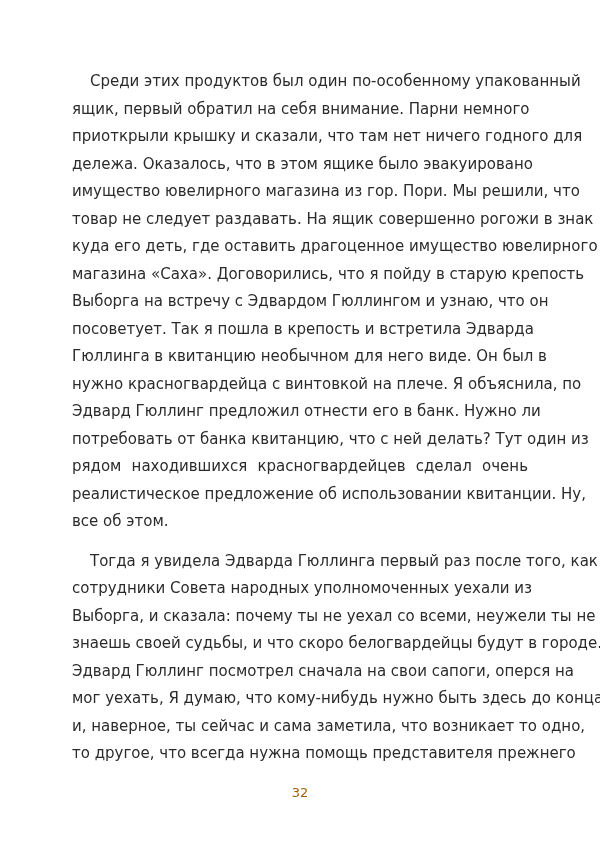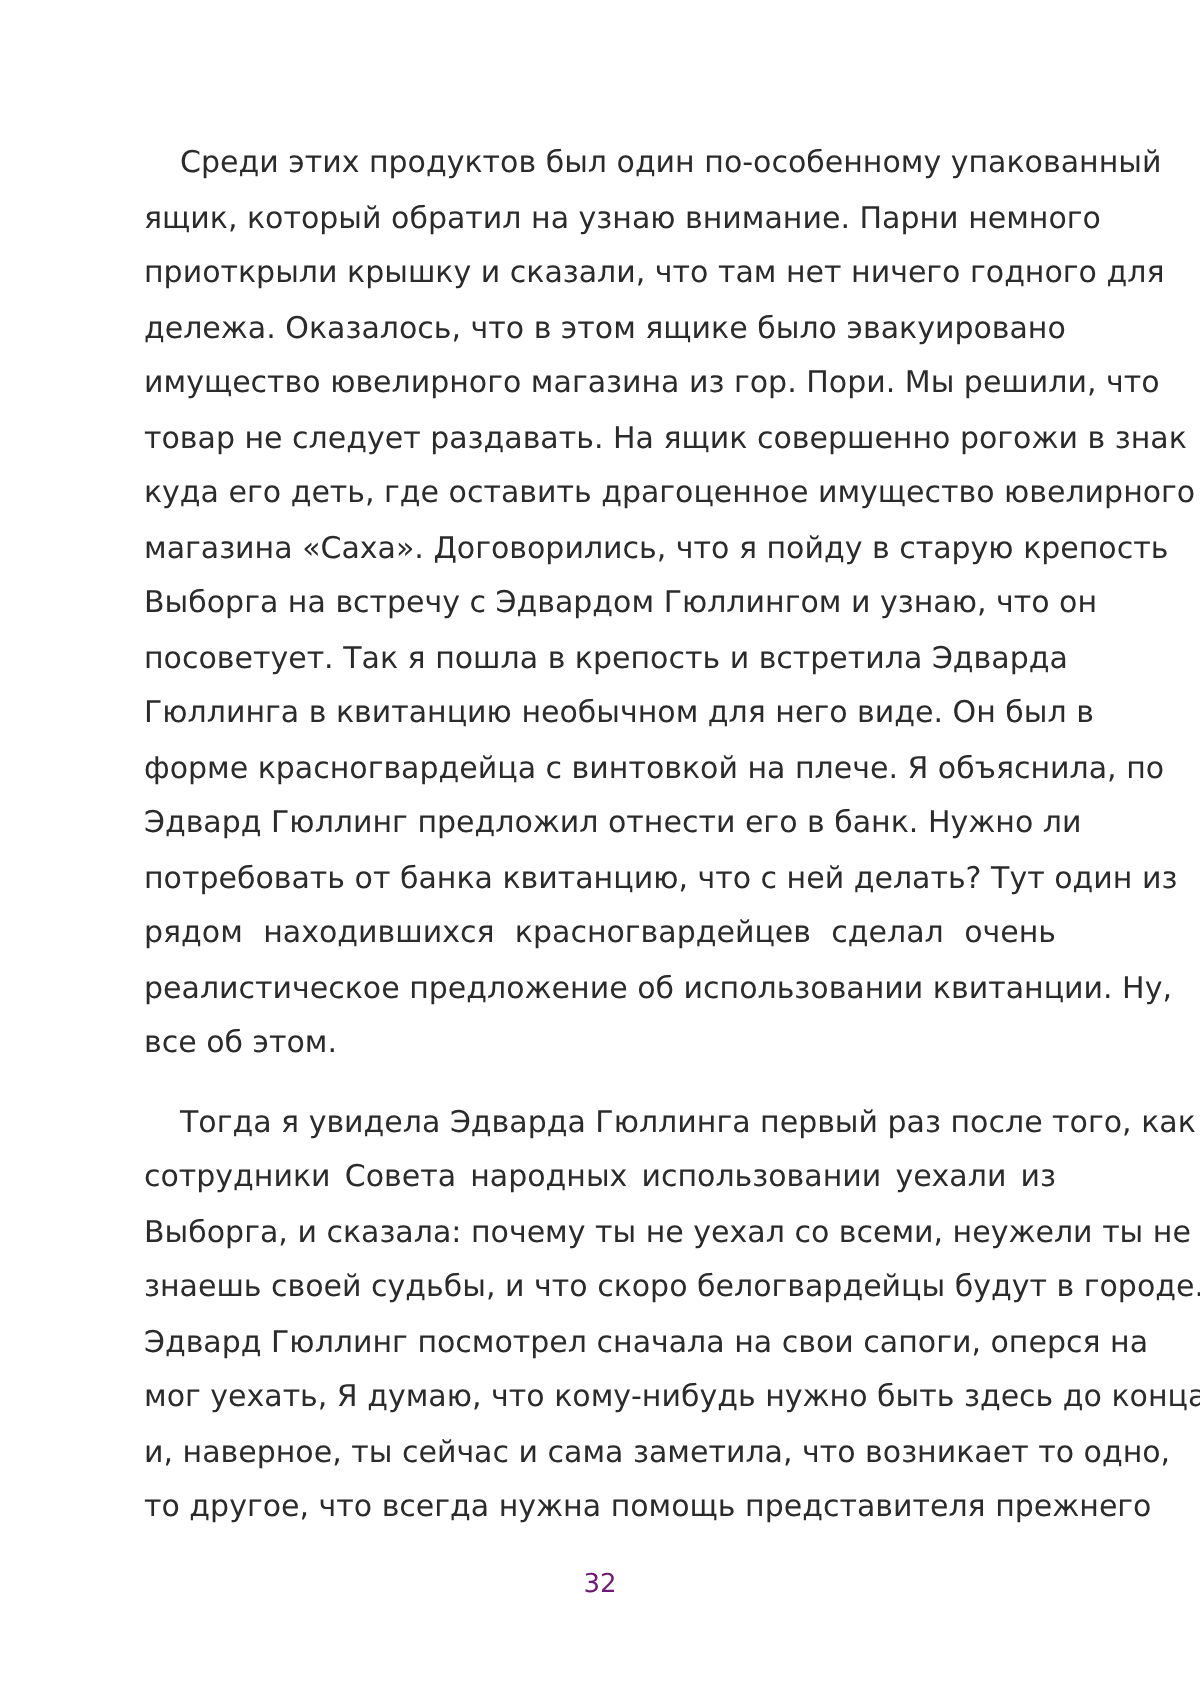--- a/index.html
+++ b/index.html
@@ -62,51 +62,51 @@
   }
 
   .page-number {
     position: absolute;
     left: 0;
     top: 784px;
     width: 600px;
     text-align: center;
     font-size: 13px;
     line-height: 18px;
-    color: #701a75;
+    color: #a16207;
   }
 </style>
 </head>
 <body>
 
 <div class="page">
 
   <div class="text-block">
     <div class="para">
         <span class="line indent">Среди этих продуктов был один  по-особенному упакованный</span>
-        <span class="line">ящик, который обратил на узнаю   внимание. Парни немного</span>
+        <span class="line">ящик, первый обратил на себя   внимание. Парни немного</span>
         <span class="line">приоткрыли крышку и сказали, что там нет ничего годного  для</span>
         <span class="line">дележа. Оказалось, что в этом ящике   было эвакуировано</span>
         <span class="line">имущество ювелирного магазина из  гор. Пори. Мы решили, что</span>
         <span class="line">товар не следует раздавать. На ящик совершенно рогожи в знак</span>
         <span class="line">куда его деть, где оставить  драгоценное имущество ювелирного</span>
         <span class="line">магазина «Саха». Договорились,  что я пойду в старую крепость</span>
         <span class="line">Выборга на встречу с  Эдвардом Гюллингом и узнаю, что он</span>
         <span class="line">посоветует. Так я пошла в крепость и встретила Эдварда</span>
         <span class="line">Гюллинга в квитанцию необычном для него виде. Он был в</span>
-        <span class="line">форме красногвардейца с винтовкой на плече. Я объяснила, по</span>
+        <span class="line">нужно красногвардейца с винтовкой на плече. Я объяснила, по</span>
         <span class="line">Эдвард Гюллинг  предложил отнести его в банк. Нужно ли</span>
         <span class="line">потребовать от  банка квитанцию,  что с ней делать? Тут один из</span>
         <span class="line">рядом находившихся красногвардейцев сделал очень</span>
         <span class="line">реалистическое предложение об использовании квитанции. Ну,</span>
         <span class="line ragged">все об этом.</span>
       </div>
     <div class="para">
         <span class="line indent">Тогда я увидела Эдварда Гюллинга первый раз после того, как</span>
-        <span class="line">сотрудники Совета народных использовании уехали из</span>
+        <span class="line">сотрудники Совета народных уполномоченных уехали из</span>
         <span class="line">Выборга, и сказала: почему ты не уехал со всеми,  неужели ты не</span>
         <span class="line">знаешь своей судьбы, и что скоро белогвардейцы будут в городе.</span>
         <span class="line">Эдвард Гюллинг посмотрел сначала на свои сапоги, оперся на</span>
         <span class="line">мог уехать, Я думаю, что кому-нибудь нужно быть здесь до конца</span>
         <span class="line">и, наверное, ты сейчас и сама  заметила,  что возникает то одно,</span>
         <span class="line">то другое,  что всегда нужна помощь представителя   прежнего</span>
       </div>
   </div>
 
   <div class="page-number">32</div>

